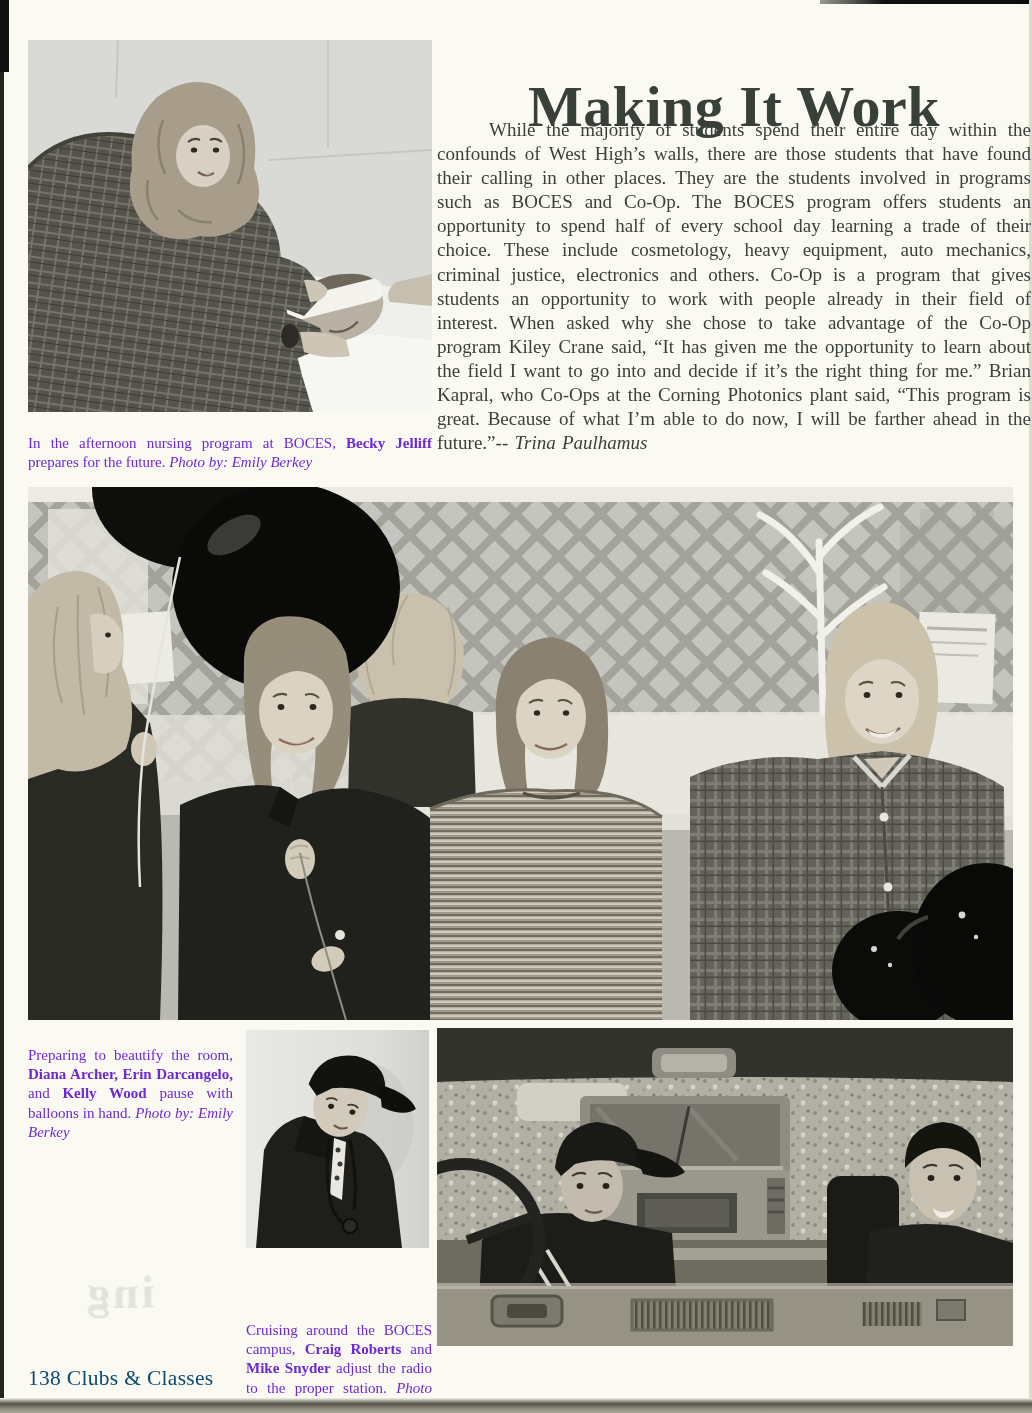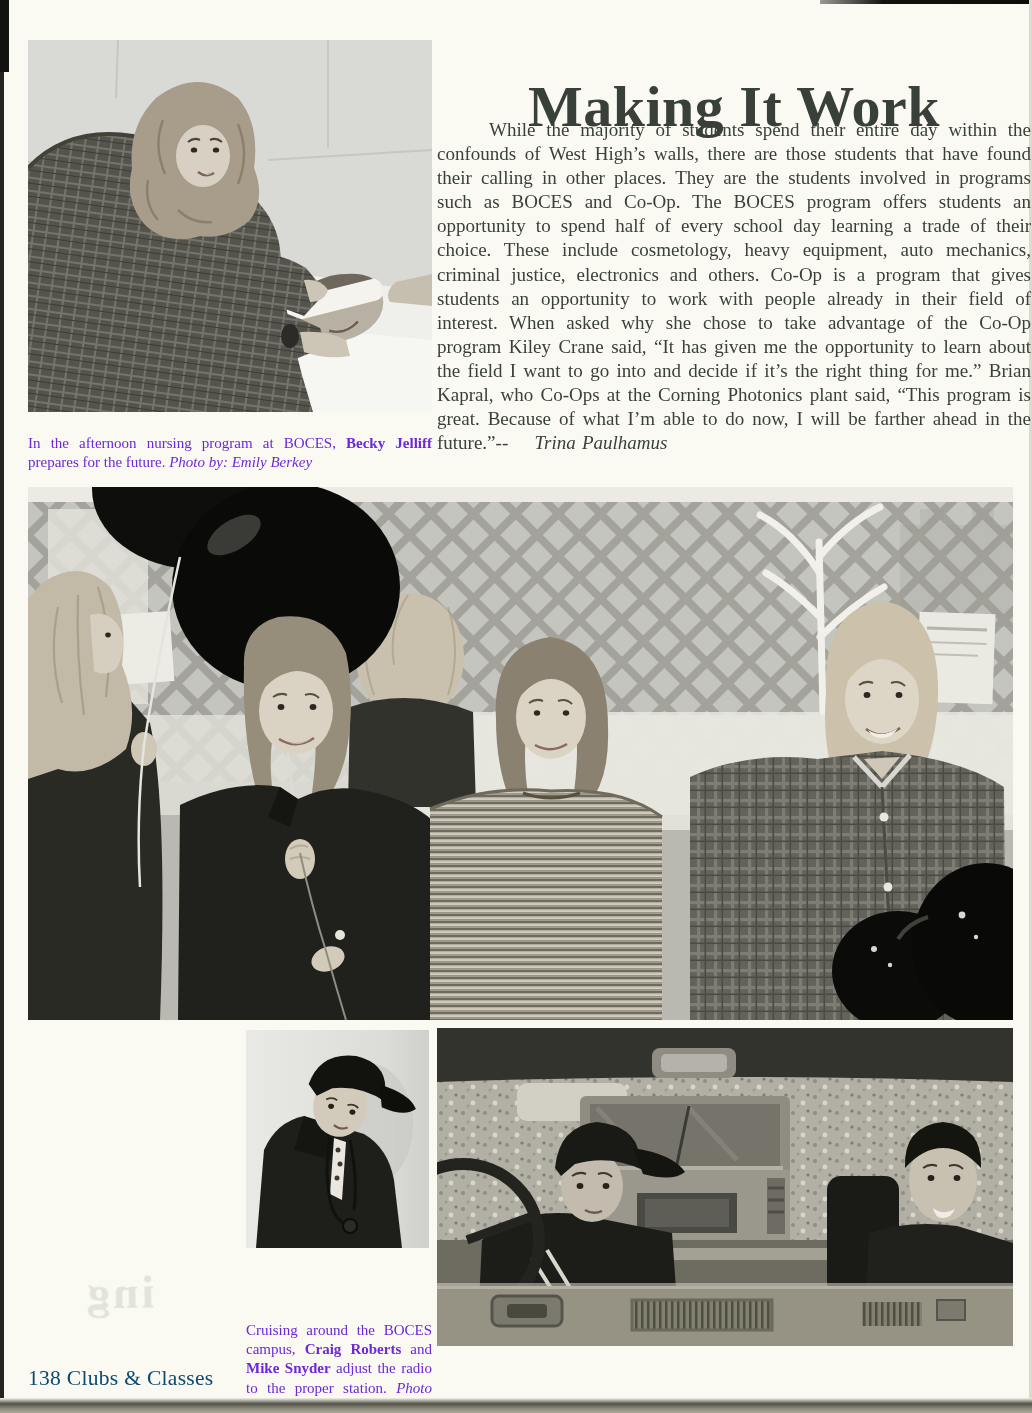--- a/index.html
+++ b/index.html
@@ -27,21 +27,21 @@
     font-size:58px;line-height:60px;text-align:center;
     color:#394039;letter-spacing:0.5px;white-space:nowrap;
   }
   
   .article{
     left:437px;top:99px;width:594px;height:344px;
     font-size:19px;line-height:24.1px;
     text-align:justify;text-indent:52px;
     word-spacing:0.08em;color:#39403a;
   }
-  .article i{font-style:italic;margin-left:20px;}
+  .article i{font-style:italic;}
   
   .caption{
     font-size:15px;line-height:19.2px;text-align:justify;
     color:#6d28d9;
   }
   .caption b{font-weight:bold;}
   .caption i{font-style:italic;}
   .caption-nursing{left:28px;top:419px;width:404px;}
   .left-captions{left:28px;top:1031px;width:205px;}
   .caption-stethoscope{margin-top:37px;}
@@ -244,20 +244,21 @@
       <circle cx="846" cy="462" r="3"></circle>
         <circle cx="862" cy="478" r="2.2"></circle>
       <circle cx="934" cy="428" r="3.4"></circle>
         <circle cx="948" cy="450" r="2.2"></circle>
     </g>
     <path d="M900,430 Q880,436 870,452" stroke="#4f4f48" stroke-width="4" fill="none" opacity="0.8"></path>
   </svg>
 </figure>
 
 <div class="abs left-captions">
+  <p class="caption"><span>Preparing to beautify the room, </span><b>Diana Archer, Erin Darcangelo,</b><span> and </span><b>Kelly Wood</b><span> pause with balloons in hand. </span><i>Photo by: Emily Berkey</i></p>
 </div>
 
 <figure class="photo-stethoscope" aria-label="Student in a ball cap wearing a stethoscope">
   <svg viewBox="0 0 183 218" preserveAspectRatio="none">
     <defs>
       <linearGradient id="bgsteth" x1="0" y1="0" x2="1" y2="0">
         <stop offset="0" stop-color="#e9e9e5"></stop>
         <stop offset="0.75" stop-color="#dcdcd8"></stop>
         <stop offset="1" stop-color="#cfcfcb"></stop>
       </linearGradient>

